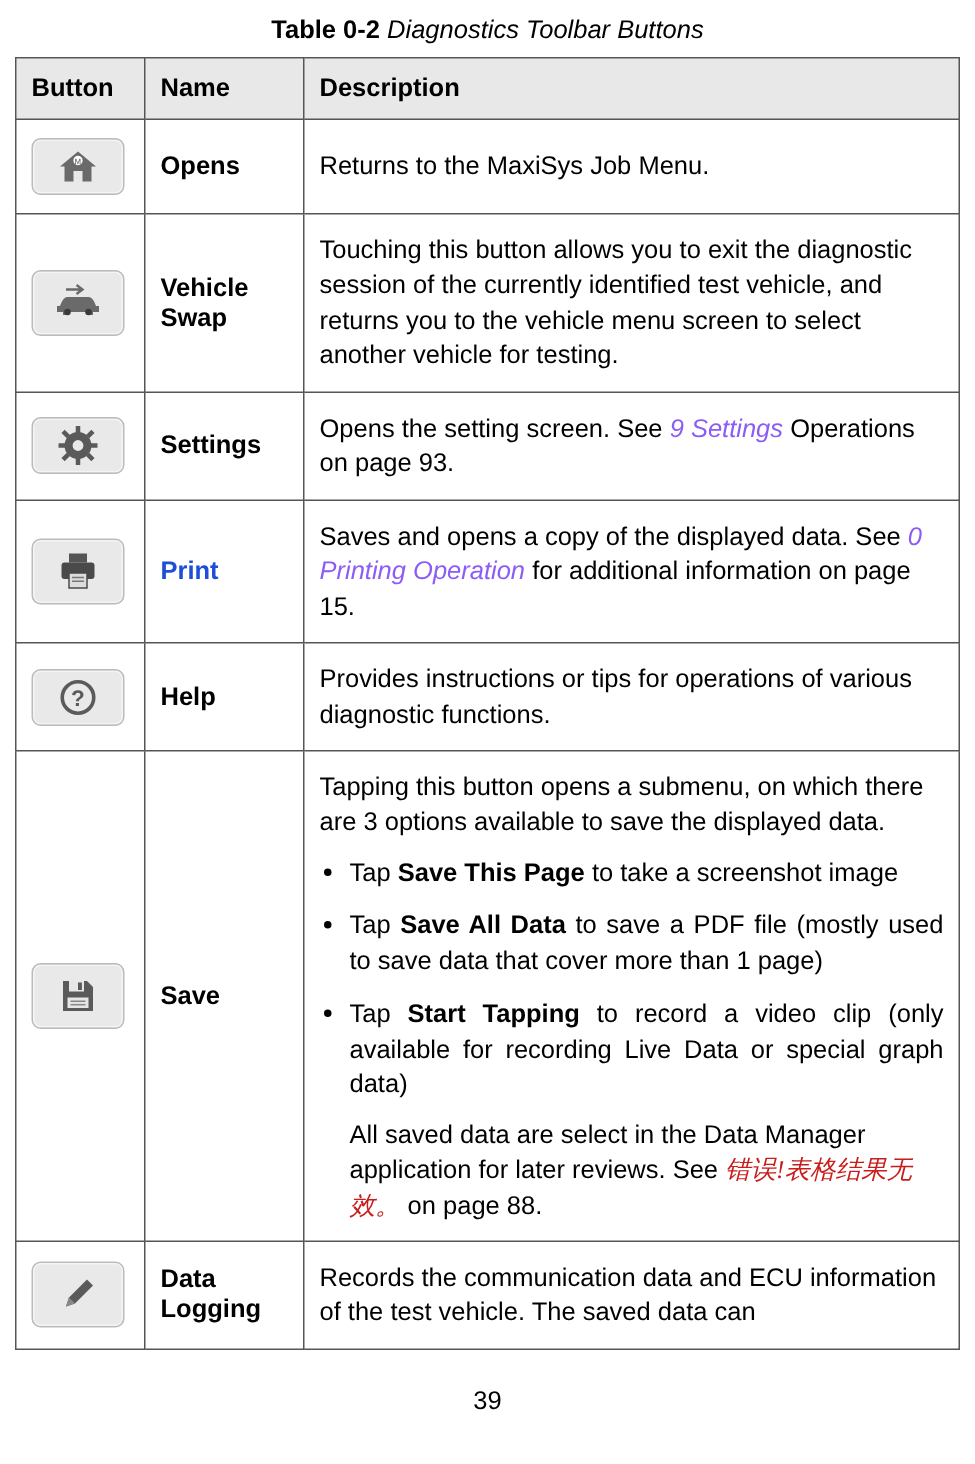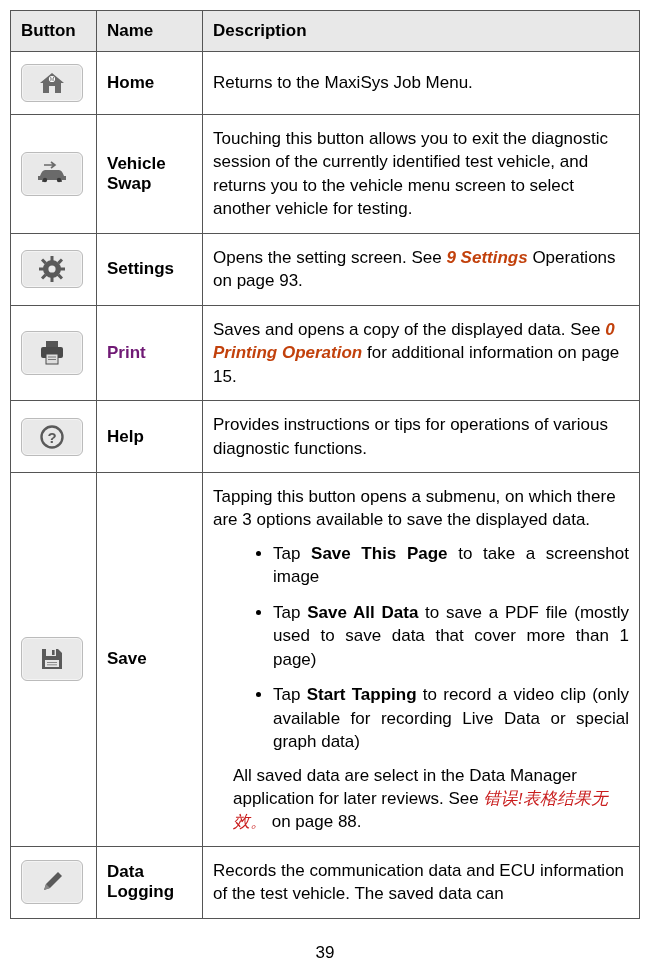--- a/index.html
+++ b/index.html
@@ -34,49 +34,53 @@
     table.main th {
       background: #e8e8e8;
       font-weight: bold;
       font-size: 17px;
       padding: 10px 10px;
     }
     col.c1 { width: 86px; }
     col.c2 { width: 106px; }
     col.c3 { width: auto; }
     td.name-cell { font-weight: bold; }
-    td.name-cell.print { color: #701a75; }
+    td.name-cell.print { color: #1d4ed8; }
     td.desc { font-size: 17px; line-height: 1.38; text-align: justify; }
     td.desc p { margin: 0; }
     td.desc p + p, td.desc ul, td.desc .after { margin-top: 10px; }
     td.desc ul { padding-left: 20px; margin-bottom: 0; }
-    td.desc ul li { margin-bottom: 12px; text-align: justify; margin-left: 40px; }
+    td.desc ul li { margin-bottom: 12px; text-align: justify; }
     td.desc ul li:last-child { margin-bottom: 0; }
     .after { padding-left: 20px; }
-    .ref-link { color: #c2410c; font-style: italic; font-weight: bold; }
+    .ref-link { color: #8b5cf6; font-style: italic; }
     .ref-err { color: #c91d1d; font-style: italic; font-family: "Kaiti SC","STKaiti",serif; }
 
     .icon-cell { text-align: center; padding: 6px; }
     .icon-box {
       width: 62px; height: 38px; border-radius: 6px;
       background: #e9e9e9; border: 1px solid #bbb;
       display: inline-flex; align-items: center; justify-content: center;
       box-shadow: inset 0 0 0 1px #f4f4f4;
     }
     .icon-box.tall { height: 44px; }
     svg { display: block; }
 
     .page-num { text-align: center; font-size: 17px; margin-top: 24px; }
     b.strong { font-weight: bold; }
   </style>
 </head>
 <body>
 
 <div class="page">
 
+  <div class="caption">
+    <b>Table 0-2</b>
+    <i>Diagnostics Toolbar Buttons</i>
+  </div>
 
   <table class="main">
     <colgroup>
         <col class="c1">
         <col class="c2">
         <col class="c3">
       </colgroup>
     <thead>
       <tr>
         <th>Button</th>
@@ -89,21 +93,21 @@
       <tr>
         <td class="icon-cell">
           <span class="icon-box">
             <svg width="30" height="26" viewBox="0 0 30 26">
                 <path d="M15 3 L27 13 H24 V23 H18 V16 H12 V23 H6 V13 H3 Z" fill="#6a6a6a"></path>
                 <circle cx="15" cy="9" r="3.1" fill="#fff"></circle>
                 <text x="15" y="11.3" text-anchor="middle" font-size="5" font-family="Arial" fill="#4a4a4a">M</text>
               </svg>
           </span>
         </td>
-        <td class="name-cell">Home</td>
+        <td class="name-cell">Opens</td>
         <td class="desc">
             <p>Returns to the MaxiSys Job Menu.</p>
           </td>
       </tr>
 
       <tr>
         <td class="icon-cell">
           <span class="icon-box tall">
             <svg width="38" height="28" viewBox="0 0 38 28">
                 <path d="M7 16 q2-6 5-6 h14 q3 0 5 6 h2 v4 h-4 v2 h-4 v-2 H13 v2 H9 v-2 H5 v-4 z" fill="#6a6a6a"></path>

